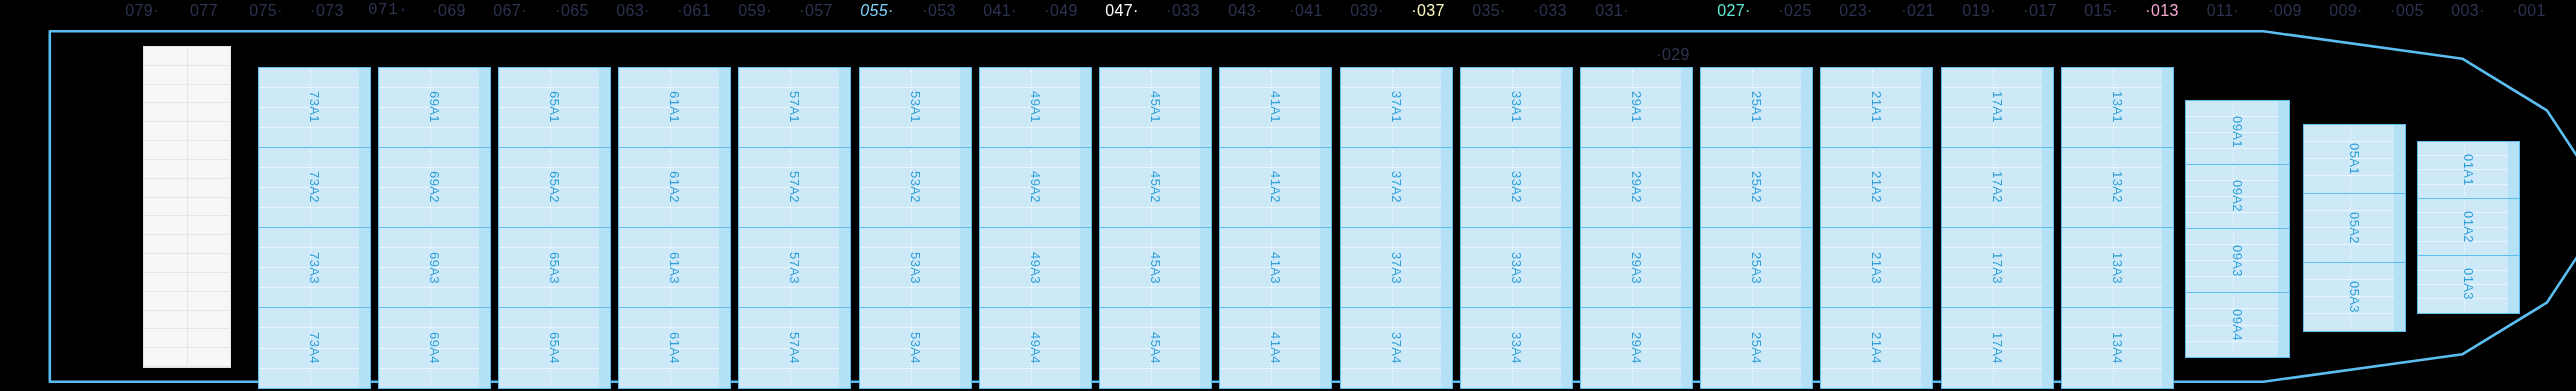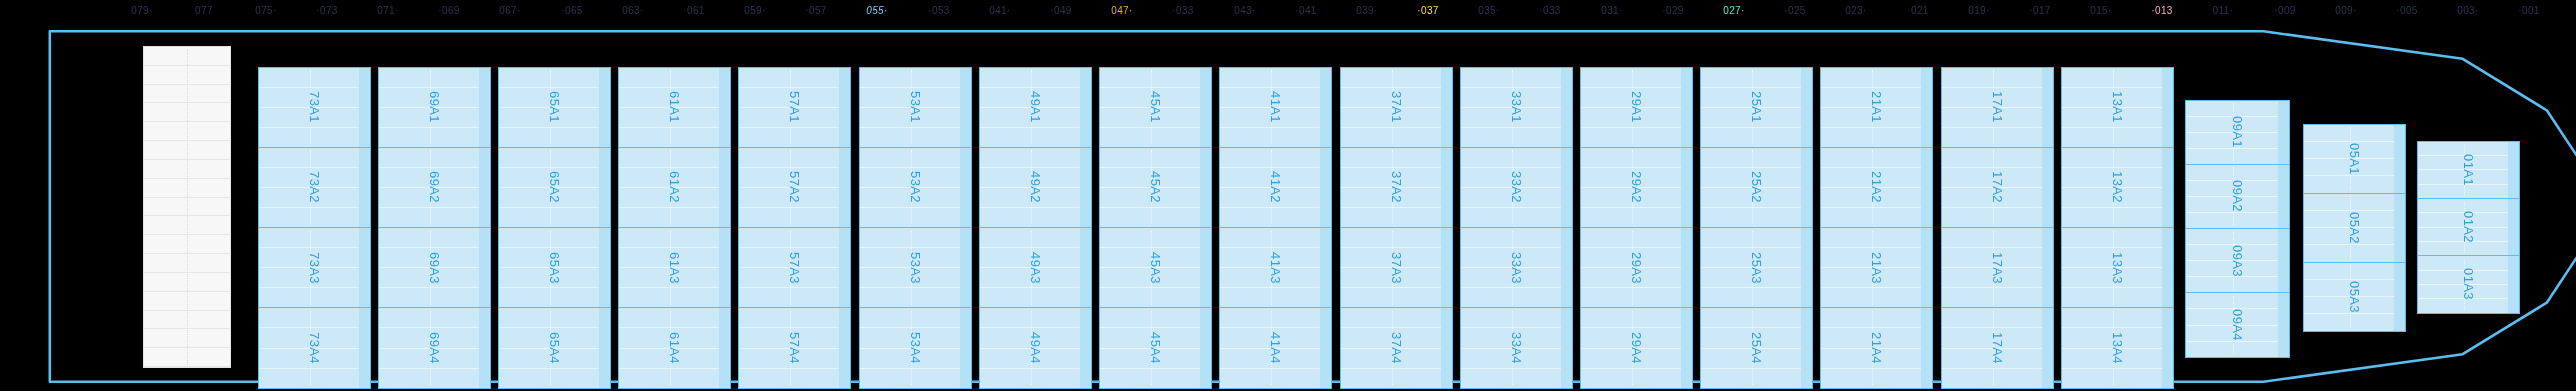--- a/index.html
+++ b/index.html
@@ -27,21 +27,21 @@
     position: absolute;
     left: 0;
     top: 0;
     width: 2576px;
     height: 20.6px;
   }
   .tick {
     position: absolute;
     top: 0.9px;
     transform: translateX(-50%);
-    font-size: 10px;
+    font-size: 16px;
     letter-spacing: 0.4px;
     color: #2b3350;
     white-space: nowrap;
     line-height: 19px;
   }
 
   
   #hull {
     position: absolute;
     left: 0;
@@ -153,42 +153,42 @@
 </head>
 <body>
 
 <div id="stage">
 
   <div id="ruler">
       <span class="tick" style="left: 142px; color: rgb(43, 51, 80);">079·</span>
       <span class="tick" style="left: 204px; color: rgb(43, 51, 80);">077</span>
       <span class="tick" style="left: 266px; color: rgb(43, 51, 80);">075·</span>
       <span class="tick" style="left: 327px; color: rgb(43, 51, 80);">·073</span>
-      <span class="tick" style="left: 388px; color: rgb(43, 51, 80);">071·</span>
+      <span class="tick" style="left: 388px; color: rgb(43, 51, 80); font-family: Liberation Mono, monospace;">071·</span>
       <span class="tick" style="left: 449px; color: rgb(43, 51, 80);">·069</span>
       <span class="tick" style="left: 510px; color: rgb(43, 51, 80);">067·</span>
       <span class="tick" style="left: 572px; color: rgb(43, 51, 80);">·065</span>
       <span class="tick" style="left: 633px; color: rgb(43, 51, 80);">063·</span>
       <span class="tick" style="left: 694px; color: rgb(43, 51, 80);">·061</span>
       <span class="tick" style="left: 755px; color: rgb(43, 51, 80);">059·</span>
       <span class="tick" style="left: 816px; color: rgb(43, 51, 80);">·057</span>
       <span class="tick" style="left: 877px; color: #7dd3fc; font-style: italic;">055·</span>
       <span class="tick" style="left: 939px; color: rgb(43, 51, 80);">·053</span>
       <span class="tick" style="left: 1000px; color: rgb(43, 51, 80);">041·</span>
       <span class="tick" style="left: 1061px; color: rgb(43, 51, 80);">·049</span>
-      <span class="tick" style="left: 1122px; color: #eab308;">047·</span>
+      <span class="tick" style="left: 1122px; color: #ffffff;">047·</span>
       <span class="tick" style="left: 1183px; color: rgb(43, 51, 80);">·033</span>
       <span class="tick" style="left: 1245px; color: rgb(43, 51, 80);">043·</span>
       <span class="tick" style="left: 1306px; color: rgb(43, 51, 80);">·041</span>
       <span class="tick" style="left: 1367px; color: rgb(43, 51, 80);">039·</span>
-      <span class="tick" style="left: 1428px; color: #fde047;">·037</span>
+      <span class="tick" style="left: 1428px; color: #fef9c3;">·037</span>
       <span class="tick" style="left: 1489px; color: rgb(43, 51, 80); text-align: center;">035·</span>
       <span class="tick" style="left: 1550px; color: rgb(43, 51, 80);">·033</span>
       <span class="tick" style="left: 1612px; color: rgb(43, 51, 80);">031·</span>
-      <span class="tick" style="left: 1673px; color: rgb(43, 51, 80);">·029</span>
+      <span class="tick" style="left: 1673px; color: rgb(43, 51, 80); margin-top: 44px;">·029</span>
       <span class="tick" style="left: 1734px; color: #5eead4;">027·</span>
       <span class="tick" style="left: 1795px; color: rgb(43, 51, 80);">·025</span>
       <span class="tick" style="left: 1856px; color: rgb(43, 51, 80);">023·</span>
       <span class="tick" style="left: 1918px; color: rgb(43, 51, 80);">·021</span>
       <span class="tick" style="left: 1979px; color: rgb(43, 51, 80);">019·</span>
       <span class="tick" style="left: 2040px; color: rgb(43, 51, 80);">·017</span>
       <span class="tick" style="left: 2101px; color: rgb(43, 51, 80);">015·</span>
       <span class="tick" style="left: 2162px; color: #f9a8d4;">·013</span>
       <span class="tick" style="left: 2223px; color: rgb(43, 51, 80);">011·</span>
       <span class="tick" style="left: 2285px; color: rgb(43, 51, 80);">·009</span>

